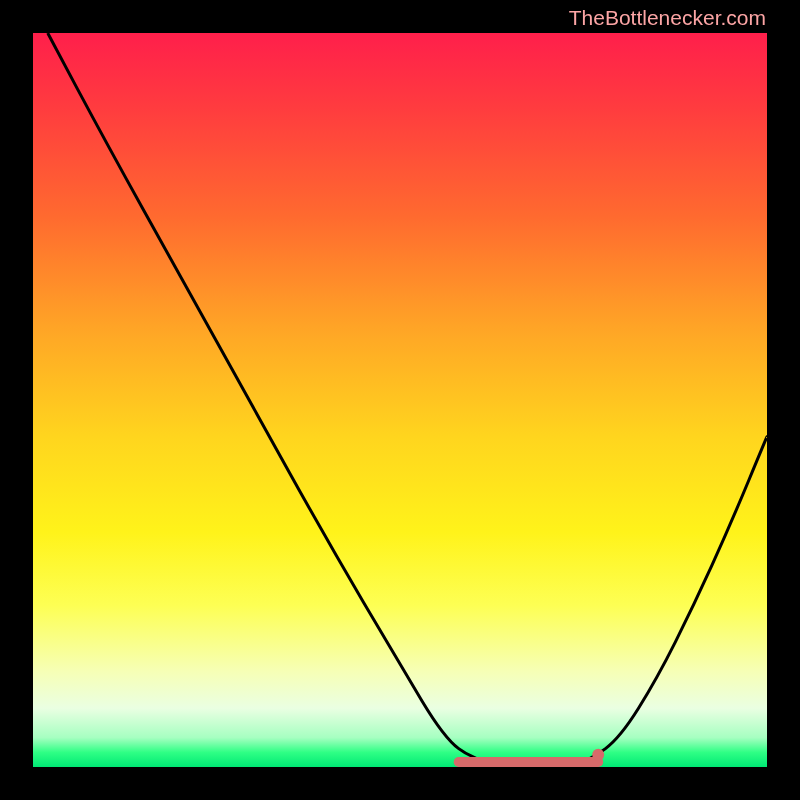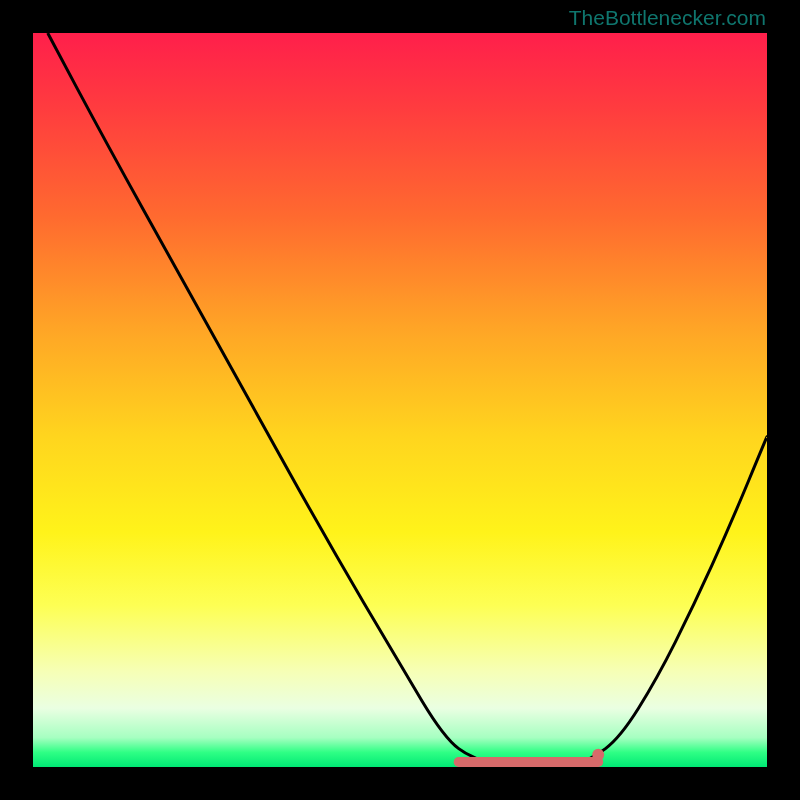--- a/index.html
+++ b/index.html
@@ -40,21 +40,21 @@
       #2fff85 98%,
       #00e874 100%
     );
   }
   .credit {
     position: absolute;
     right: 34px;
     top: 6px;
     font-family: Arial, Helvetica, sans-serif;
     font-size: 21px;
-    color: #0f766e;
+    color: #fca5a5;
     letter-spacing: 0px;
   }
   svg.curve {
     position: absolute;
     left: 33px;
     top: 33px;
     width: 734px;
     height: 734px;
     overflow: visible;
   }

